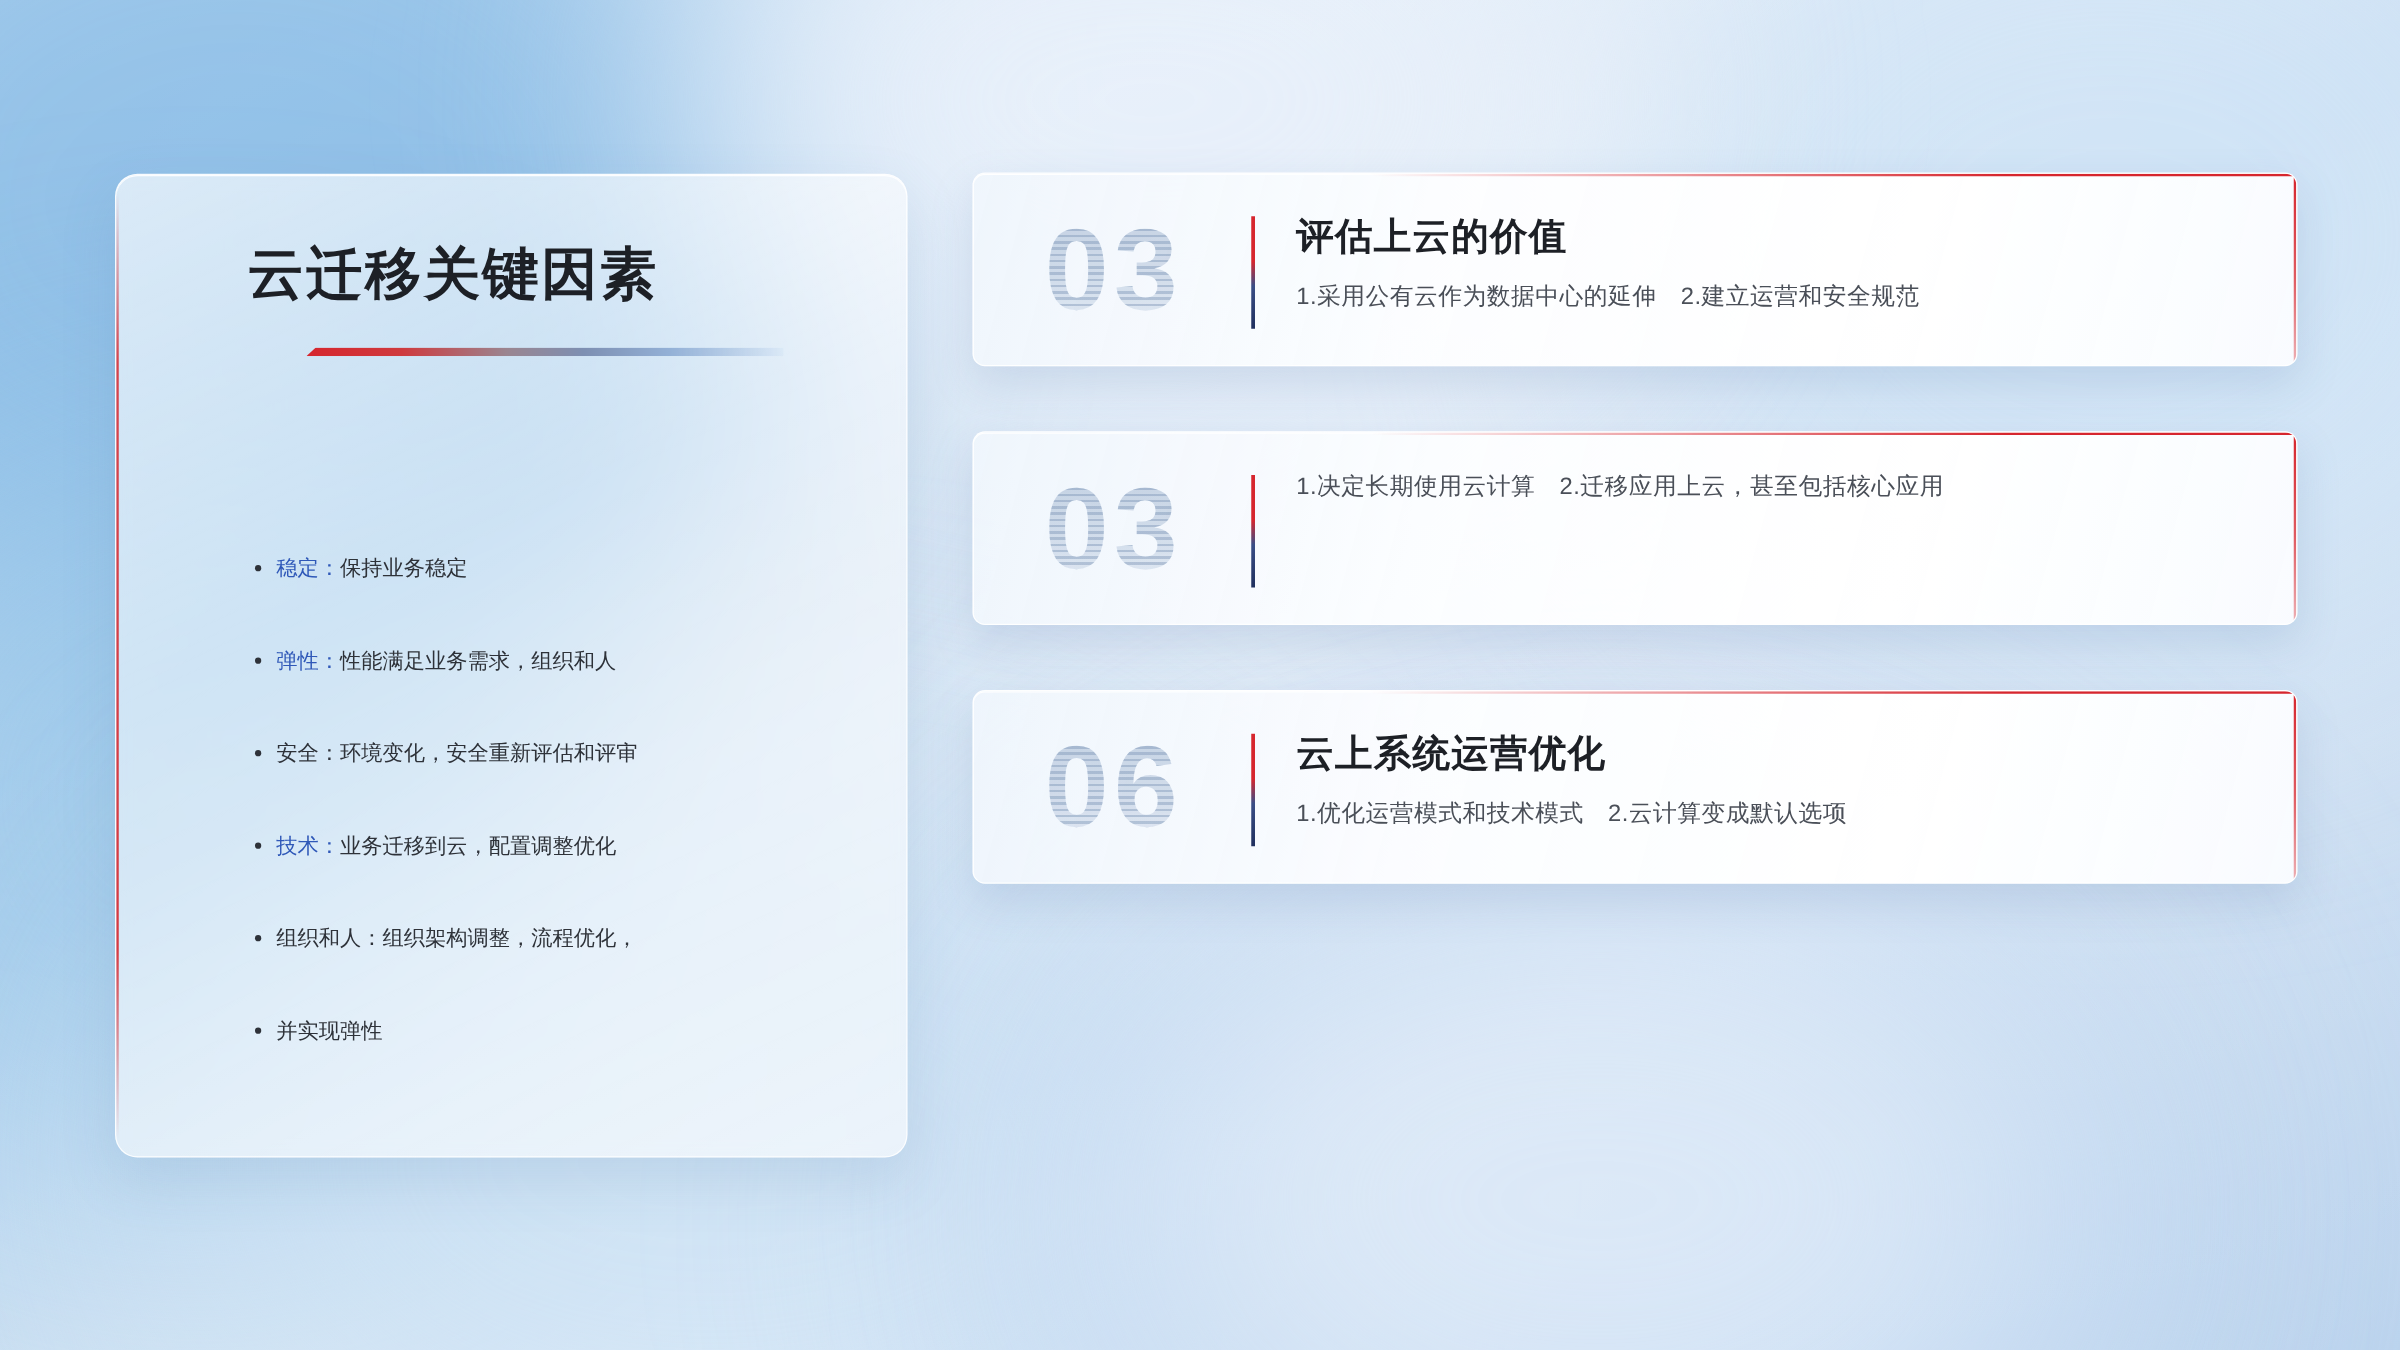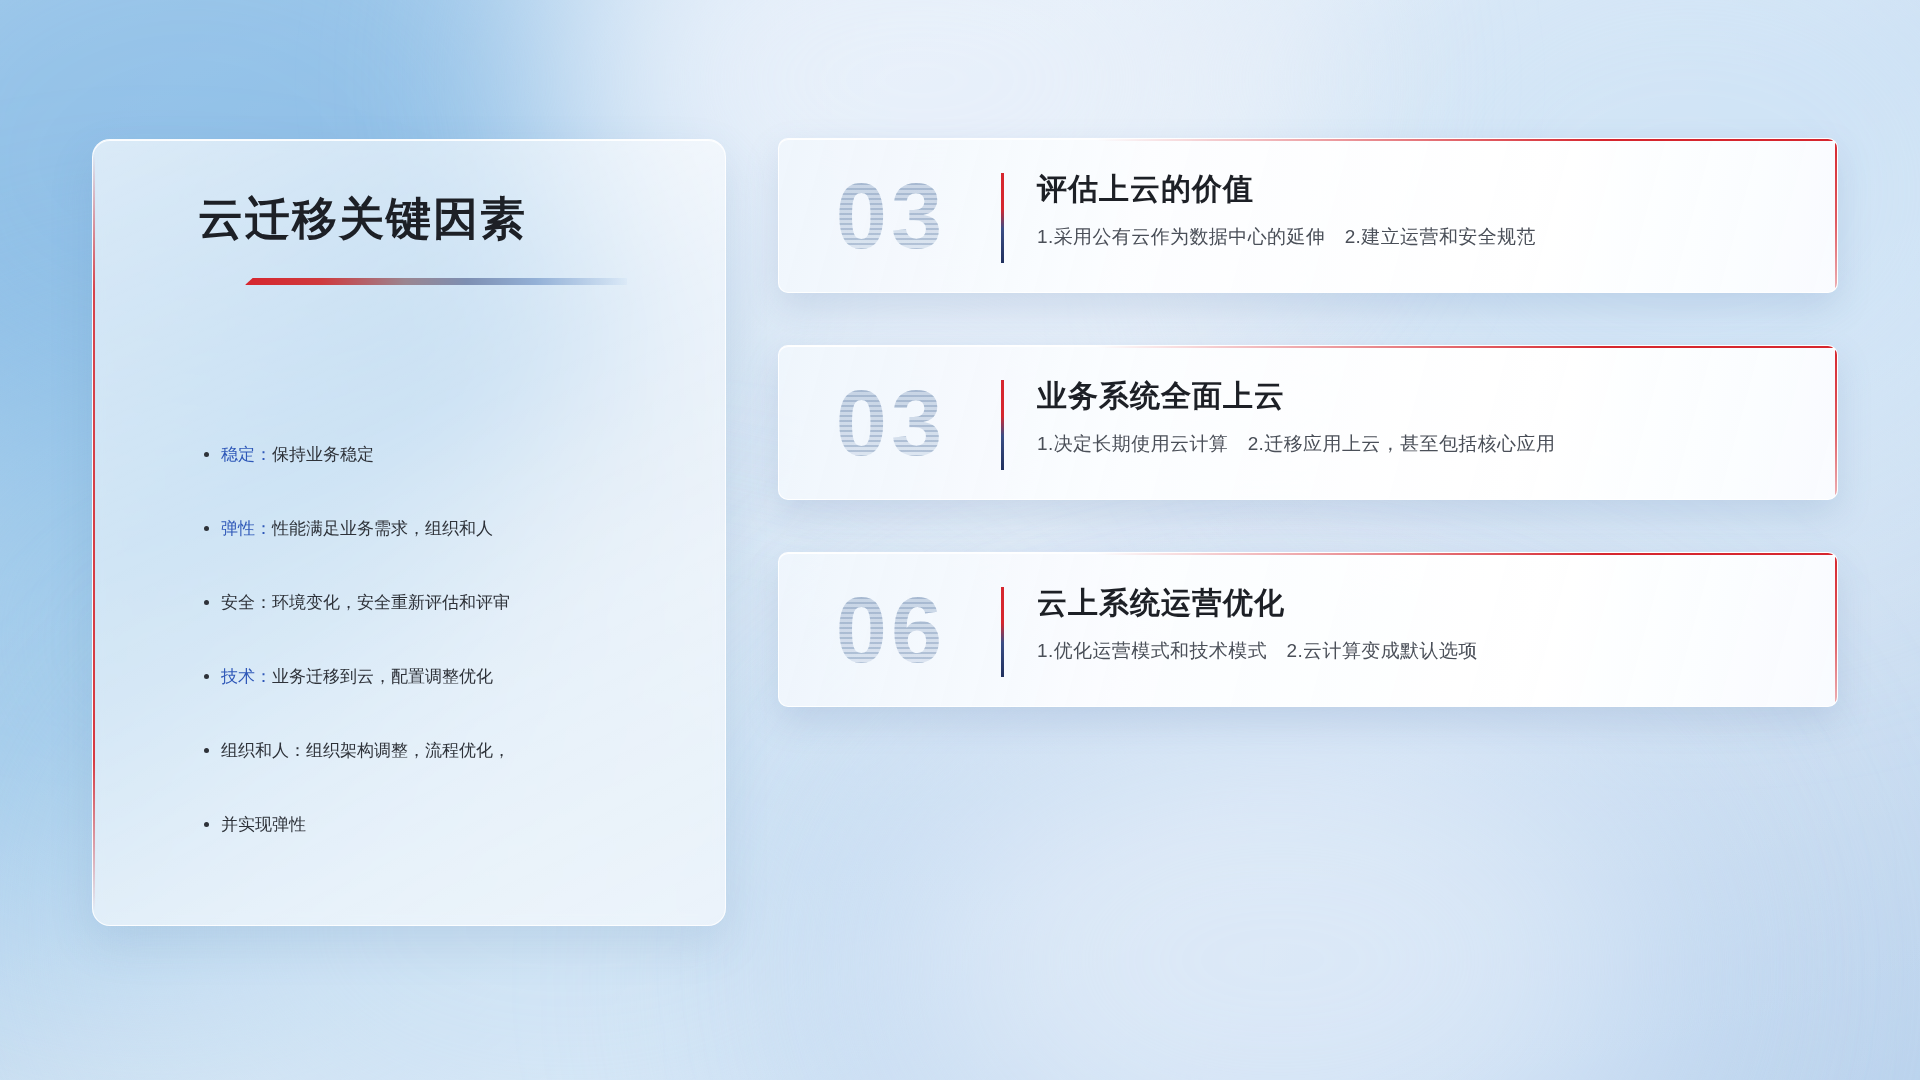--- a/index.html
+++ b/index.html
@@ -157,21 +157,20 @@
         <div class="card-divider"></div>
         <div class="card-body">
           <h2 class="card-title">评估上云的价值</h2>
           <p class="card-desc">1.采用公有云作为数据中心的延伸　2.建立运营和安全规范</p>
         </div>
       </article>
       <article class="card">
         <div class="card-num">03</div>
         <div class="card-divider"></div>
         <div class="card-body">
-          <h2 class="card-title">业务系统全面上云</h2>
           <p class="card-desc">1.决定长期使用云计算　2.迁移应用上云，甚至包括核心应用</p>
         </div>
       </article>
       <article class="card">
         <div class="card-num">06</div>
         <div class="card-divider"></div>
         <div class="card-body">
           <h2 class="card-title">云上系统运营优化</h2>
           <p class="card-desc">1.优化运营模式和技术模式　2.云计算变成默认选项</p>
         </div>

